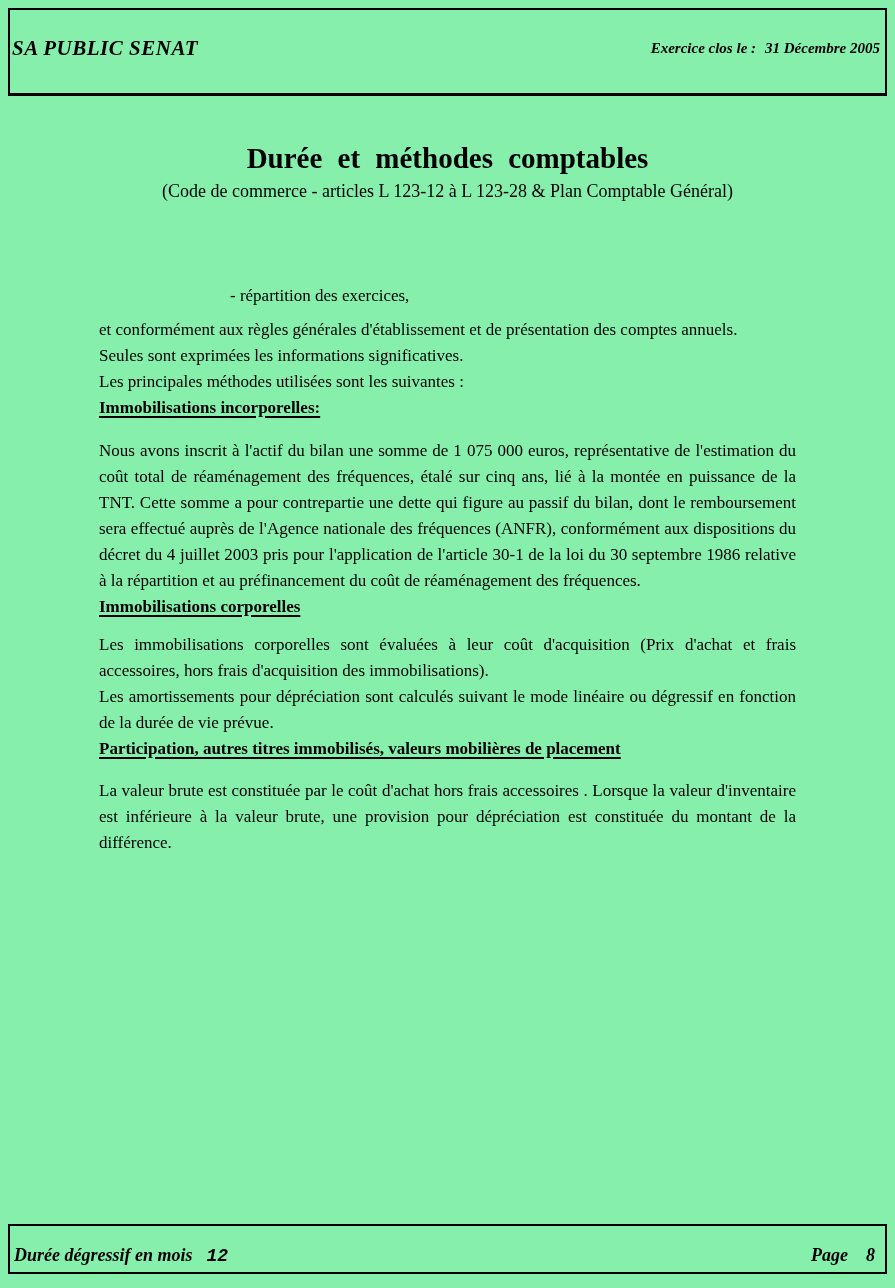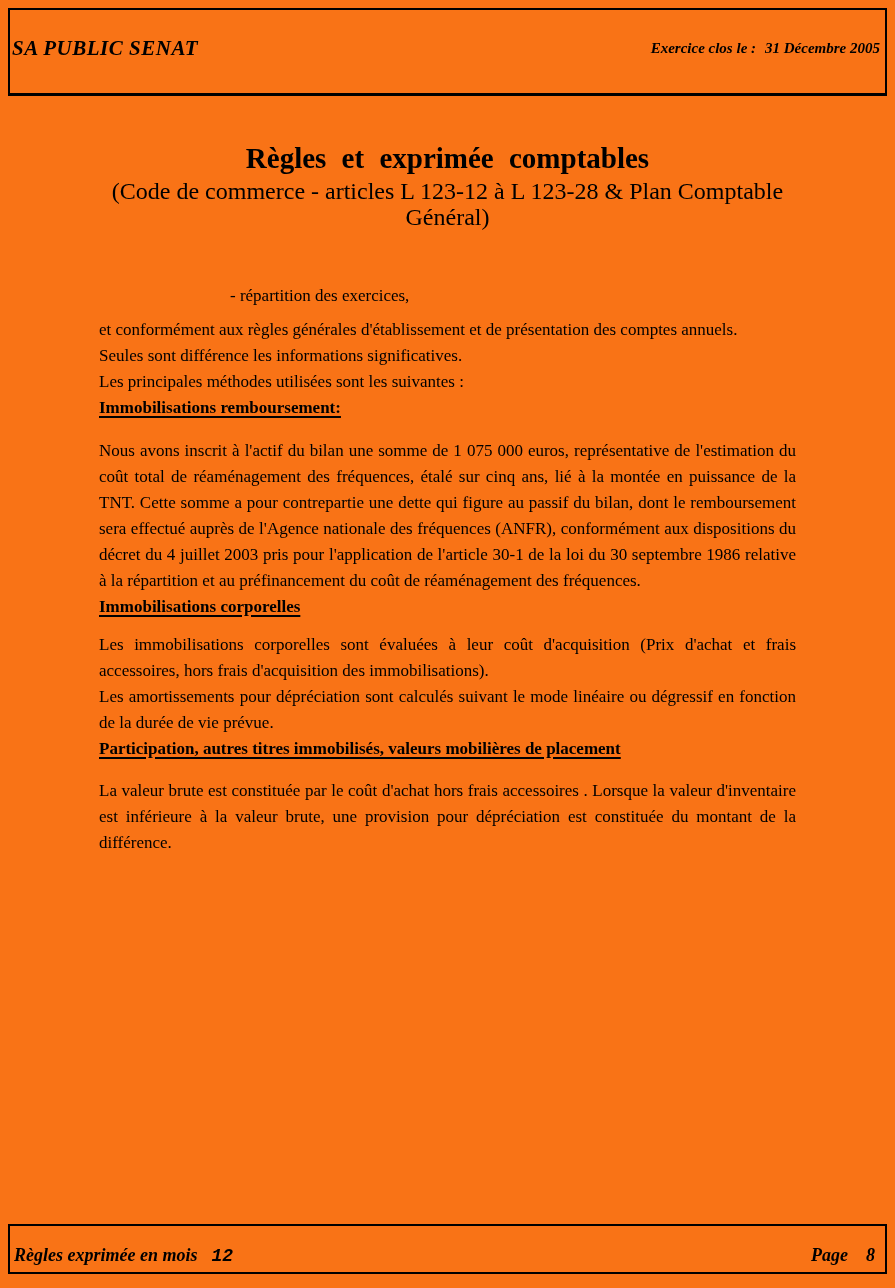--- a/index.html
+++ b/index.html
@@ -1,21 +1,21 @@
 <!DOCTYPE html>
 <html><head>
 <meta charset="utf-8">
 <style>
   * { margin: 0; padding: 0; box-sizing: border-box; }
   html, body { background: #ffffff; }
   .page {
     position: relative;
     width: 895px;
     height: 1288px;
-    background: #f97316;
+    background: #86efac;
     font-family: "Liberation Serif", "DejaVu Serif", serif;
     color: #000000;
     overflow: hidden;
   }
 
   
   .header-box {
     position: absolute;
     left: 8px; top: 8px;
     width: 879px; height: 88px;
@@ -47,21 +47,21 @@
     width: 697px;
     text-align: center;
   }
   .doc-title {
     font-size: 29px;
     font-weight: bold;
     word-spacing: 8px;
     line-height: 34px;
   }
   .doc-subtitle {
-    font-size: 24px;
+    font-size: 18px;
     line-height: 26px;
     margin-top: 3px;
   }
 
   
   .content {
     position: absolute;
     left: 99px; top: 283px;
     width: 697px;
     font-size: 17px;
@@ -109,45 +109,45 @@
 <body>
 
 <div class="page">
 
   <div class="header-box">
     <span class="company-name">SA PUBLIC SENAT</span>
     <span class="closing-date"><span>Exercice clos le :</span><span class="gap"></span><span>31 Décembre 2005</span></span>
   </div>
 
   <div class="title-area">
-    <div class="doc-title">Règles et exprimée comptables</div>
+    <div class="doc-title">Durée et méthodes comptables</div>
     <div class="doc-subtitle">(Code de commerce - articles L 123-12 à L 123-28 &amp; Plan Comptable Général)</div>
   </div>
 
   <div class="content">
 
 
     <div class="hyp-list">
       <div>- répartition des exercices,</div>
     </div>
 
     <p class="p-rules">et conformément aux règles générales d'établissement et de présentation des comptes annuels.</p>
-    <p class="p-significant">Seules sont différence les informations significatives.</p>
+    <p class="p-significant">Seules sont exprimées les informations significatives.</p>
     <p class="p-mainmethods">Les principales méthodes utilisées sont les suivantes :</p>
 
-    <div class="sec-heading h1"><span>Immobilisations remboursement:</span></div>
+    <div class="sec-heading h1"><span>Immobilisations incorporelles:</span></div>
     <p class="p-incorporelles">Nous avons inscrit à l'actif du bilan une somme de 1 075 000 euros, représentative de l'estimation du coût total de réaménagement des fréquences, étalé sur cinq ans, lié à la montée en puissance de la TNT. Cette somme a pour contrepartie une dette qui figure au passif du bilan, dont le remboursement sera effectué auprès de l'Agence nationale des fréquences (ANFR), conformément aux dispositions du décret du 4 juillet 2003 pris pour l'application de l'article 30-1 de la loi du 30 septembre 1986 relative à la répartition et au préfinancement du coût de réaménagement des fréquences.</p>
 
     <div class="sec-heading h2"><span>Immobilisations corporelles</span></div>
     <p class="p-corporelles-1">Les immobilisations corporelles sont évaluées à leur coût d'acquisition (Prix d'achat et frais accessoires, hors frais d'acquisition des immobilisations).</p>
     <p class="p-corporelles-2">Les amortissements pour dépréciation sont calculés suivant le mode linéaire ou dégressif en fonction de la durée de vie prévue.</p>
 
     <div class="sec-heading h3"><span>Participation, autres titres immobilisés, valeurs mobilières de placement</span></div>
     <p class="p-participation">La valeur brute est constituée par le coût d'achat hors frais accessoires . Lorsque la valeur d'inventaire est inférieure à la valeur brute, une provision pour dépréciation est constituée du montant de la différence.</p>
 
   </div>
 
   <div class="footer-box">
-    <span class="footer-left"><span>Règles exprimée en mois</span><span class="val">12</span></span>
+    <span class="footer-left"><span>Durée dégressif en mois</span><span class="val">12</span></span>
     <span class="footer-right"><span>Page</span><span class="val">8</span></span>
   </div>
 
 </div>
 
 </body></html>

